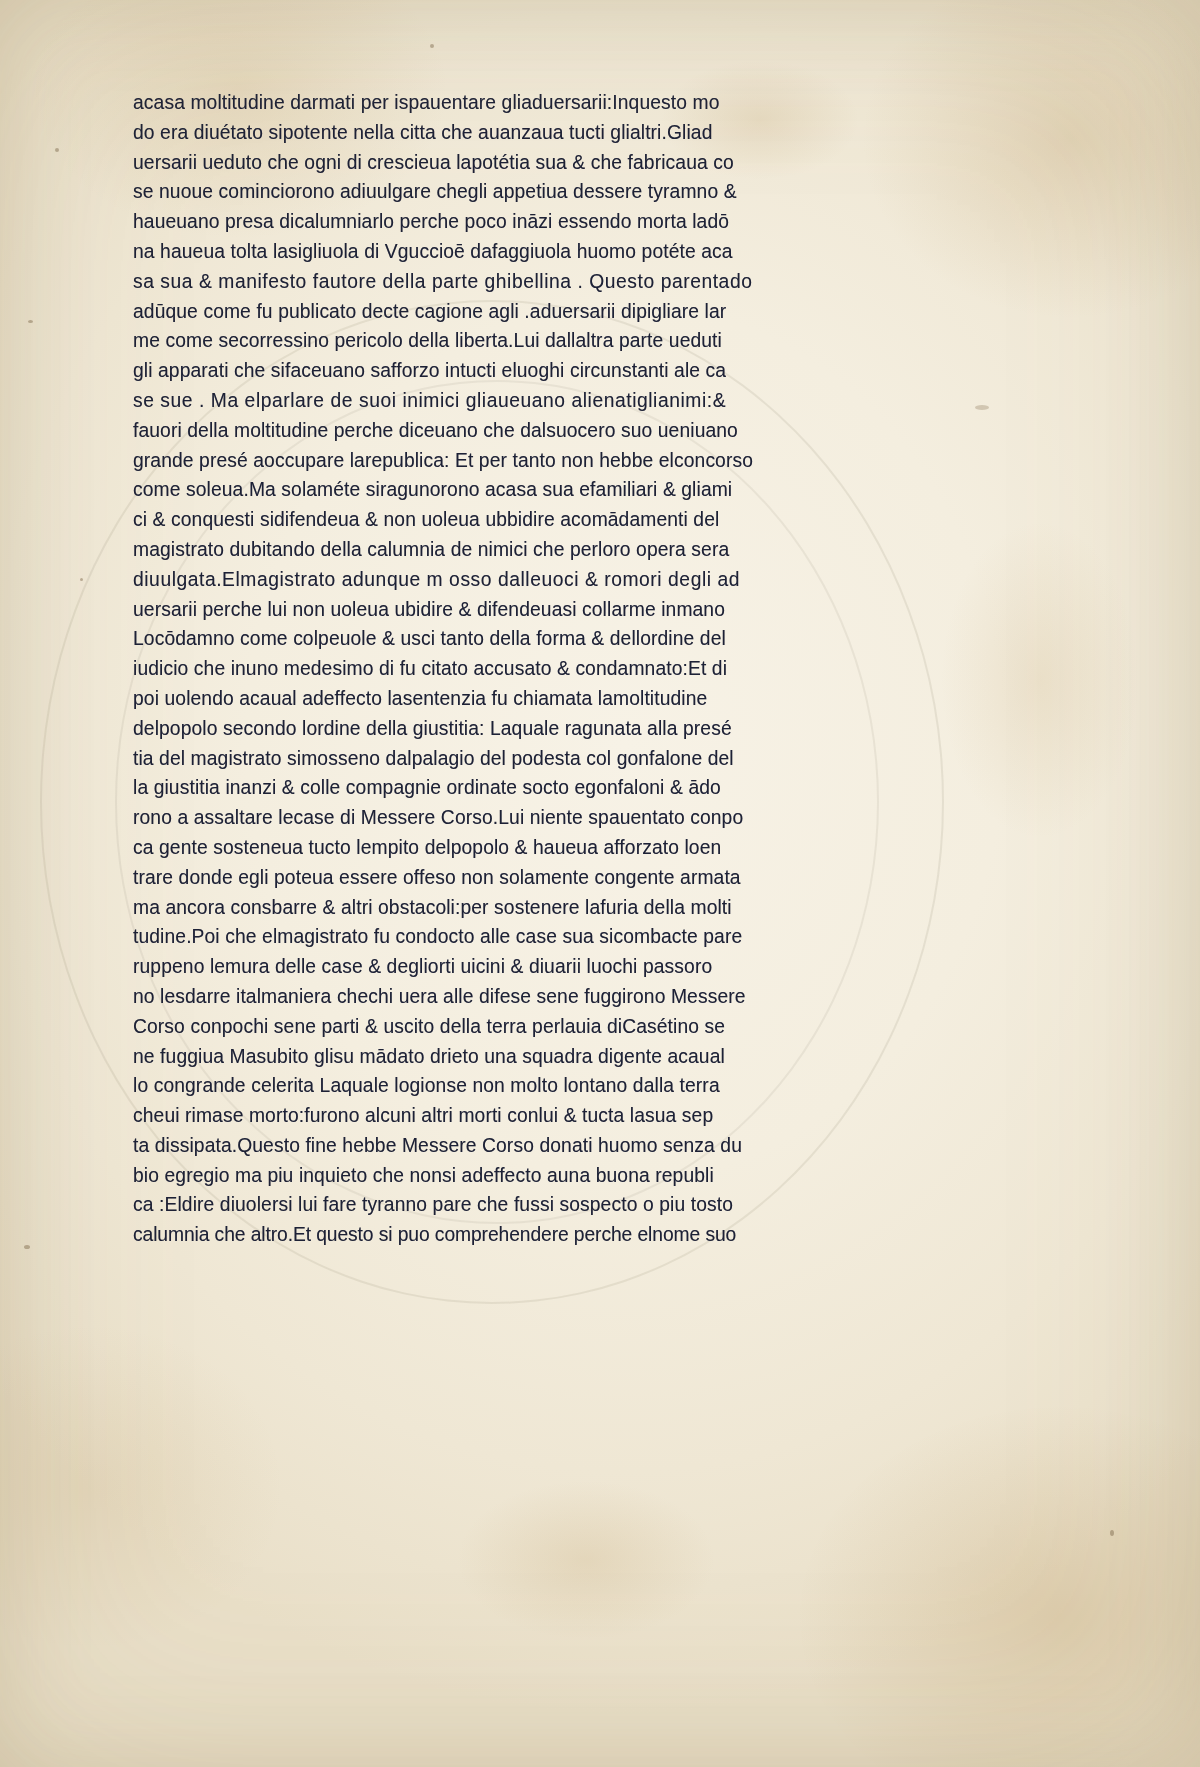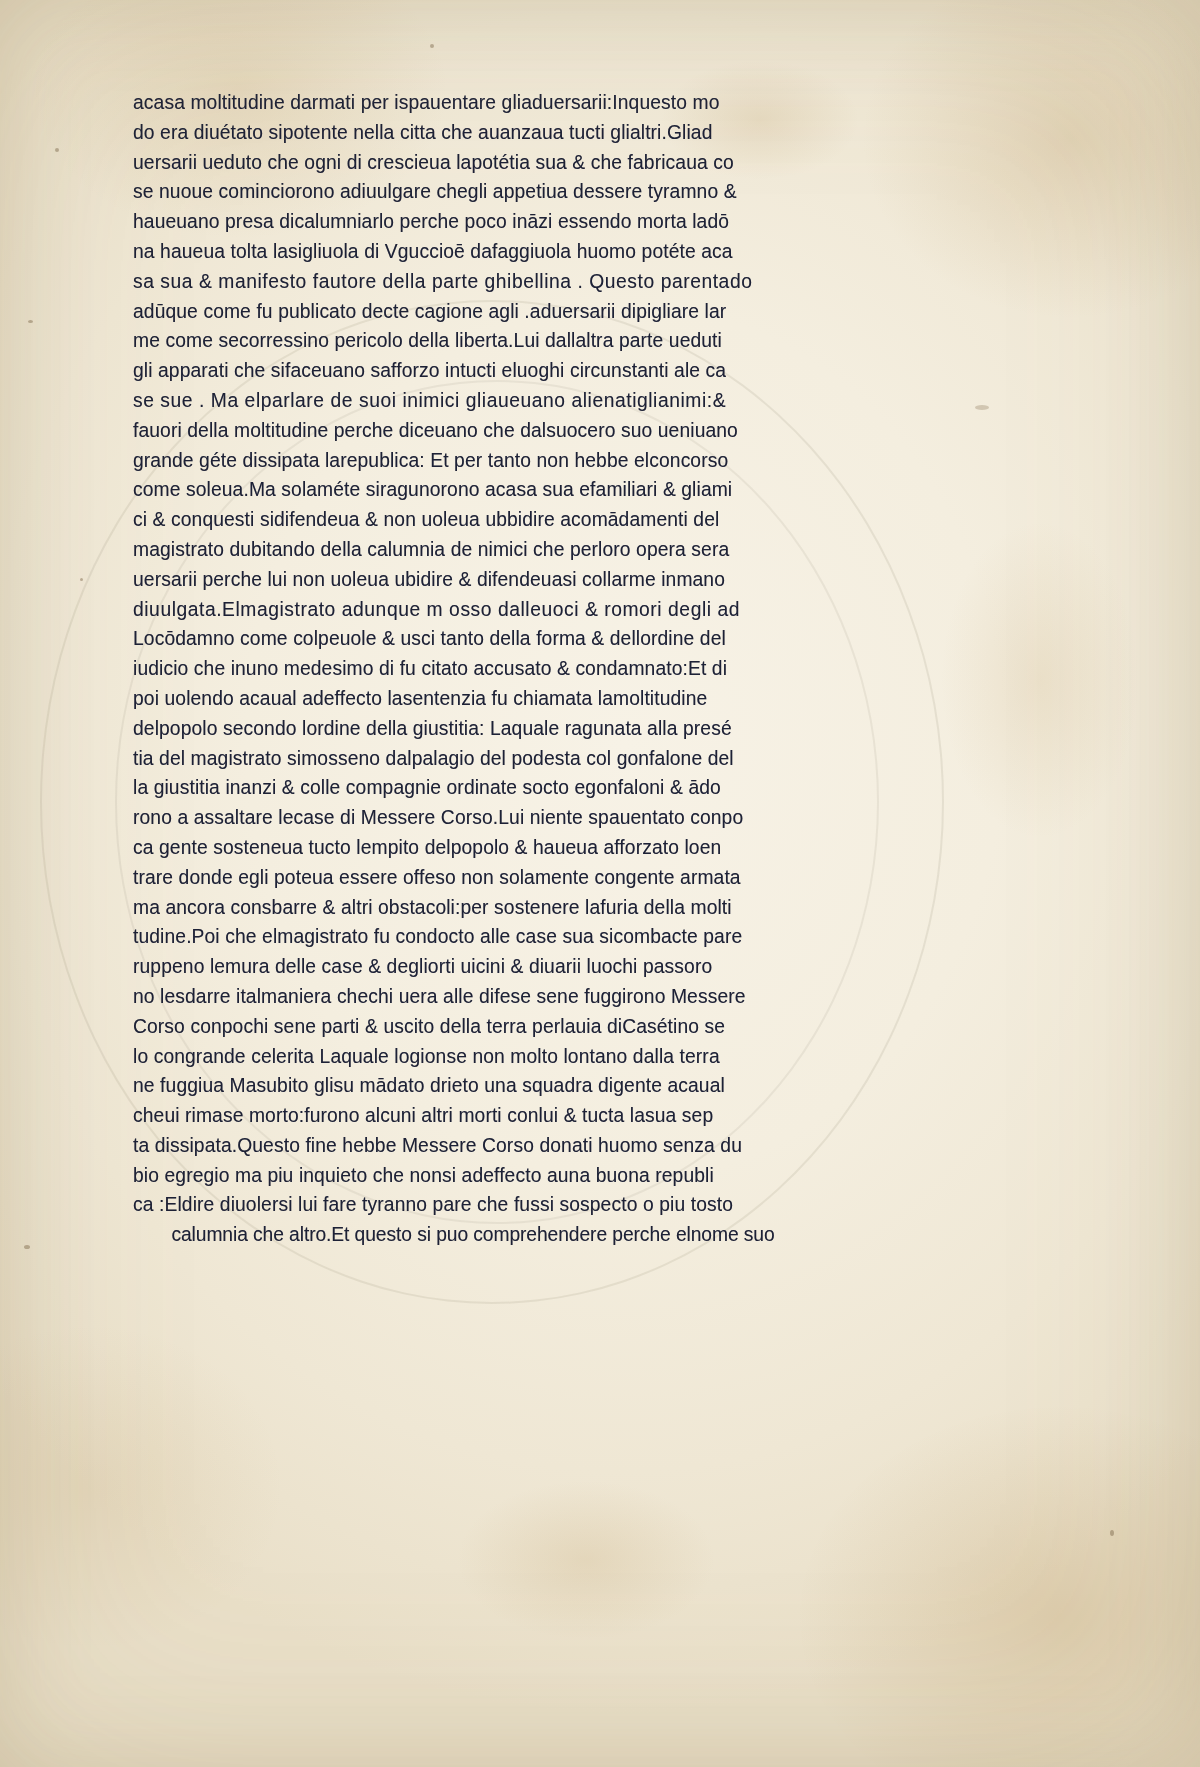--- a/index.html
+++ b/index.html
@@ -73,21 +73,21 @@
   .line {
     font-family: Liberation Sans, sans-serif;
     font-size: 19.3px;
     line-height: 29.8px;
     color: #1d2136;
     white-space: nowrap;
     letter-spacing: 0.1px;
     text-shadow: 0 0 0.6px rgba(29,33,54,0.35);
   }
   .line.wide { letter-spacing: 0.55px; }
-  .line.tight { letter-spacing: -0.1px; text-align: center; }
+  .line.tight { letter-spacing: -0.1px; }
 
   
   .vignette {
     position: absolute;
     inset: 0;
     pointer-events: none;
     box-shadow: inset 0 0 90px rgba(150,126,84,0.22),
                 inset 0 0 220px rgba(160,136,96,0.12);
   }
 </style>
@@ -121,42 +121,42 @@
     <div class="line">uersarii ueduto che ogni di crescieua lapotétia sua &amp; che fabricaua co</div>
     <div class="line">se nuoue cominciorono adiuulgare chegli appetiua dessere tyramno &amp;</div>
     <div class="line">haueuano presa dicalumniarlo perche poco ināzi essendo morta ladō</div>
     <div class="line">na haueua tolta lasigliuola di Vguccioē dafaggiuola huomo potéte aca</div>
     <div class="line wide">sa sua &amp; manifesto fautore della parte ghibellina . Questo  parentado</div>
     <div class="line">adūque come fu publicato decte cagione agli .aduersarii dipigliare lar</div>
     <div class="line">me come secorressino pericolo della liberta.Lui dallaltra parte ueduti</div>
     <div class="line">gli apparati che sifaceuano safforzo intucti eluoghi circunstanti ale ca</div>
     <div class="line wide">se sue . Ma elparlare de suoi inimici  gliaueuano  alienatiglianimi:&amp;</div>
     <div class="line">fauori della moltitudine perche diceuano che dalsuocero suo ueniuano</div>
-    <div class="line">grande géte dissipata larepublica: Et per tanto non hebbe elconcorso</div>
+    <div class="line">grande presé aoccupare larepublica: Et per tanto non hebbe elconcorso</div>
     <div class="line">come soleua.Ma solaméte siragunorono acasa sua efamiliari &amp; gliami</div>
     <div class="line">ci &amp; conquesti sidifendeua &amp; non uoleua ubbidire acomādamenti del</div>
     <div class="line">magistrato dubitando della calumnia de nimici che perloro opera sera</div>
+    <div class="line wide">diuulgata.Elmagistrato  adunque m osso dalleuoci  &amp; romori degli ad</div>
     <div class="line">uersarii perche lui non uoleua ubidire &amp;  difendeuasi collarme inmano</div>
-    <div class="line wide">diuulgata.Elmagistrato  adunque m osso dalleuoci  &amp; romori degli ad</div>
     <div class="line">Locōdamno come colpeuole &amp; usci tanto della forma &amp; dellordine del</div>
     <div class="line">iudicio che inuno medesimo di fu citato accusato &amp; condamnato:Et di</div>
     <div class="line">poi uolendo acaual adeffecto lasentenzia fu chiamata lamoltitudine</div>
     <div class="line">delpopolo secondo lordine della giustitia: Laquale ragunata alla presé</div>
     <div class="line">tia del magistrato simosseno dalpalagio del podesta col gonfalone del</div>
     <div class="line">la giustitia inanzi &amp; colle compagnie ordinate socto egonfaloni &amp; ādo</div>
     <div class="line">rono a assaltare lecase di Messere Corso.Lui niente  spauentato conpo</div>
     <div class="line">ca gente sosteneua tucto lempito delpopolo &amp; haueua afforzato loen</div>
     <div class="line">trare donde egli poteua essere  offeso non solamente congente armata</div>
     <div class="line">ma ancora consbarre &amp; altri obstacoli:per sostenere lafuria della molti</div>
     <div class="line">tudine.Poi che elmagistrato fu condocto alle case sua sicombacte pare</div>
     <div class="line">ruppeno lemura delle case &amp; degliorti  uicini &amp; diuarii luochi passoro</div>
     <div class="line">no lesdarre italmaniera chechi uera alle difese sene fuggirono  Messere</div>
     <div class="line">Corso conpochi sene parti &amp; uscito della terra perlauia  diCasétino se</div>
+    <div class="line">ne fuggiua Masubito glisu mādato drieto una squadra digente acaual</div>
     <div class="line">lo congrande celerita Laquale logionse non molto lontano dalla terra</div>
-    <div class="line">ne fuggiua Masubito glisu mādato drieto una squadra digente acaual</div>
     <div class="line">cheui rimase morto:furono alcuni altri morti conlui &amp; tucta lasua sep</div>
     <div class="line">ta dissipata.Questo fine hebbe Messere Corso donati huomo senza du</div>
     <div class="line">bio egregio ma piu inquieto che nonsi adeffecto auna buona republi</div>
     <div class="line">ca :Eldire diuolersi lui fare tyranno pare che fussi sospecto o piu tosto</div>
     <div class="line tight">calumnia che altro.Et questo si puo comprehendere perche elnome suo</div>
   </div>
 
   <div class="vignette"></div>
 </div>
 

